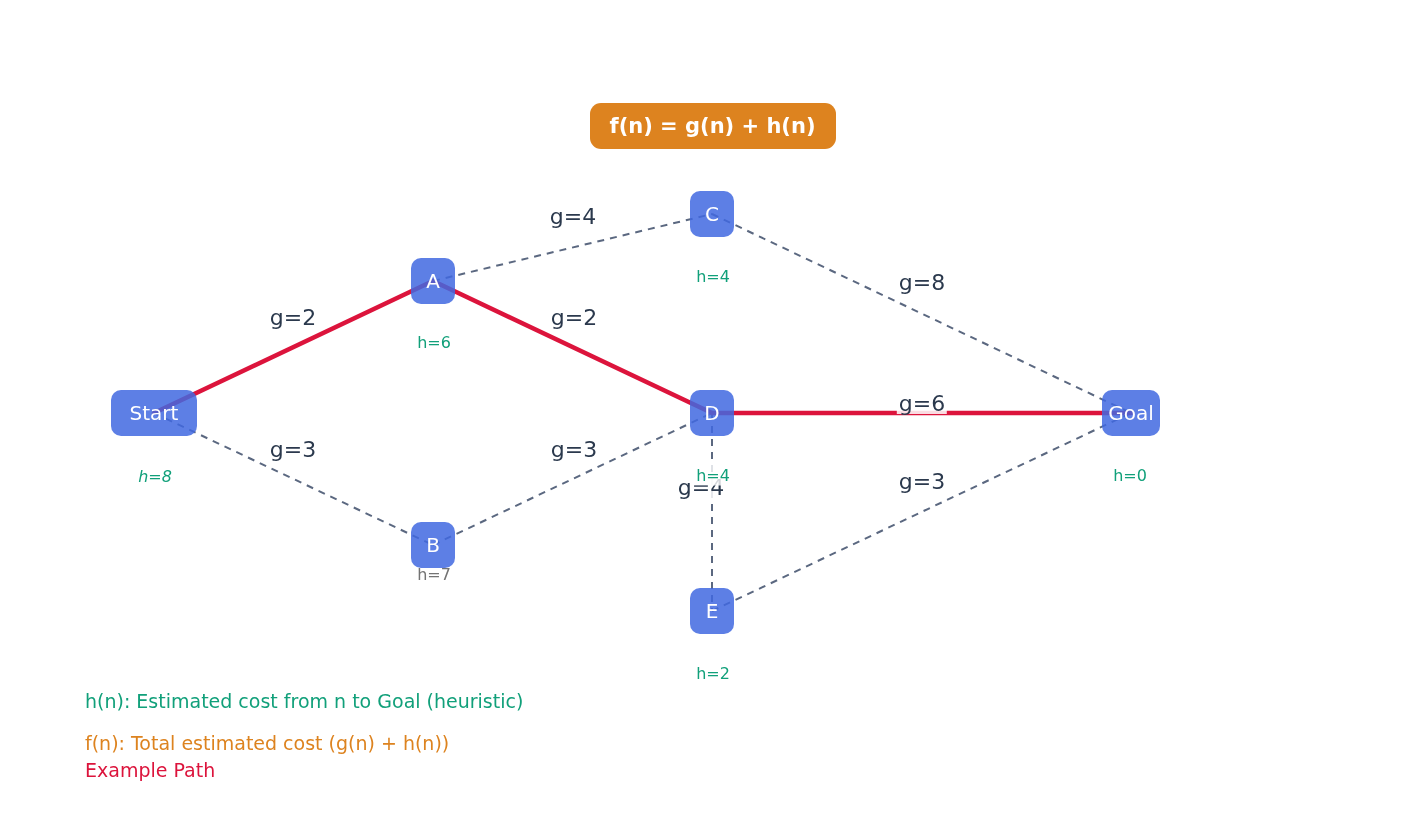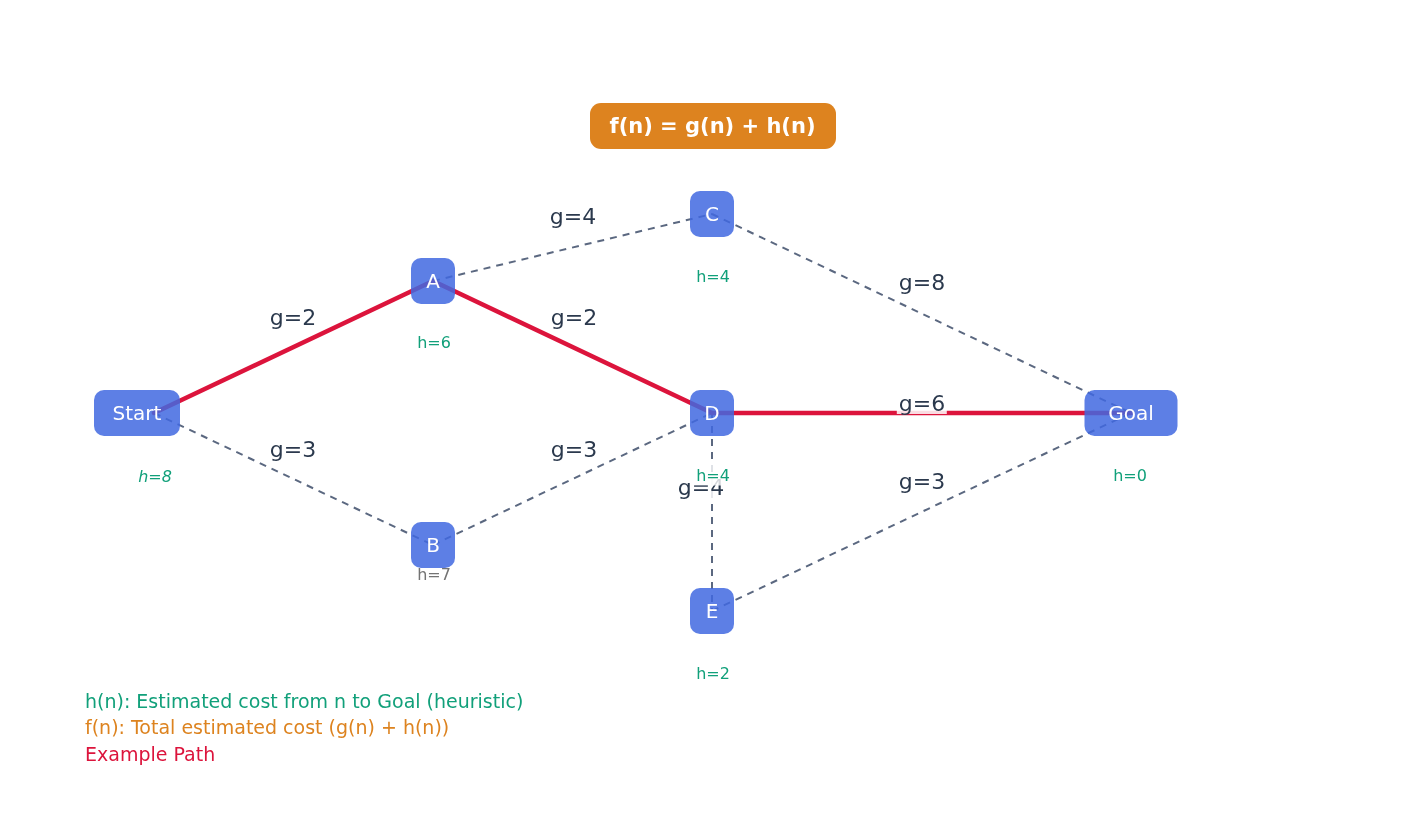--- a/index.html
+++ b/index.html
@@ -125,27 +125,27 @@
   <div id="h-labels">
       <div class="hlabel" style="left: 155px; top: 476px; color: rgb(17, 160, 122); font-style: italic;">h=8</div>
       <div class="hlabel" style="left: 434px; top: 342px; color: rgb(17, 160, 122);">h=6</div>
       <div class="hlabel" style="left: 434px; top: 574px; color: #737373;">h=7</div>
       <div class="hlabel" style="left: 713px; top: 276px; color: rgb(17, 160, 122);">h=4</div>
       <div class="hlabel" style="left: 713px; top: 475px; color: rgb(17, 160, 122);">h=4</div>
       <div class="hlabel" style="left: 713px; top: 673px; color: rgb(17, 160, 122);">h=2</div>
       <div class="hlabel" style="left: 1130px; top: 475px; color: rgb(17, 160, 122);">h=0</div>
     </div>
   <div id="nodes">
-      <div class="node" style="left: 137px; top: 413px; width: 86px; height: 46px; background: rgba(65, 105, 225, 0.85); color: rgb(255, 255, 255);">Start</div>
+      <div class="node" style="left: 154px; top: 413px; width: 86px; height: 46px; background: rgba(65, 105, 225, 0.85); color: rgb(255, 255, 255);">Start</div>
       <div class="node" style="left: 433px; top: 281px; width: 44px; height: 46px; background: rgba(65, 105, 225, 0.85); color: rgb(255, 255, 255);">A</div>
       <div class="node" style="left: 433px; top: 545px; width: 44px; height: 46px; background: rgba(65, 105, 225, 0.85); color: rgb(255, 255, 255);">B</div>
       <div class="node" style="left: 712px; top: 214px; width: 44px; height: 46px; background: rgba(65, 105, 225, 0.85); color: rgb(255, 255, 255);">C</div>
       <div class="node" style="left: 712px; top: 413px; width: 44px; height: 46px; background: rgba(65, 105, 225, 0.85); color: rgb(255, 255, 255);">D</div>
       <div class="node" style="left: 712px; top: 611px; width: 44px; height: 46px; background: rgba(65, 105, 225, 0.85); color: rgb(255, 255, 255);">E</div>
-      <div class="node" style="left: 1131px; top: 413px; width: 93px; height: 46px; background: rgba(65, 105, 225, 0.85); color: rgb(255, 255, 255);">Goal</div>
+      <div class="node" style="left: 1131px; top: 413px; width: 58px; height: 46px; background: rgba(65, 105, 225, 0.85); color: rgb(255, 255, 255);">Goal</div>
     </div>
 
   <div class="legend" id="legend">
       <div class="legend-line" style="color: rgb(17, 160, 122);">h(n): Estimated cost from n to Goal (heuristic)</div>
-      <div class="legend-line" style="color: rgb(221, 131, 31);">f(n): Total estimated cost (g(n) + h(n))</div>
+      <div class="legend-line" style="color: rgb(221, 131, 31); margin-top: 16px;">f(n): Total estimated cost (g(n) + h(n))</div>
       <div class="legend-line" style="color: rgb(220, 20, 60);">Example Path</div>
     </div>
 </div>
 
 </body></html>

